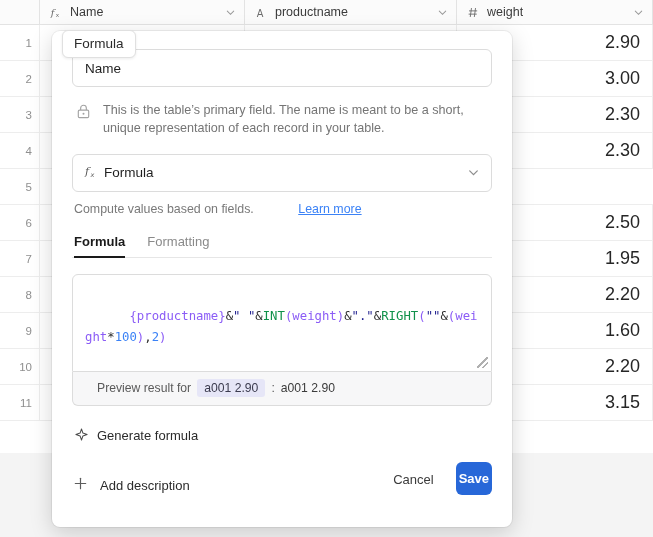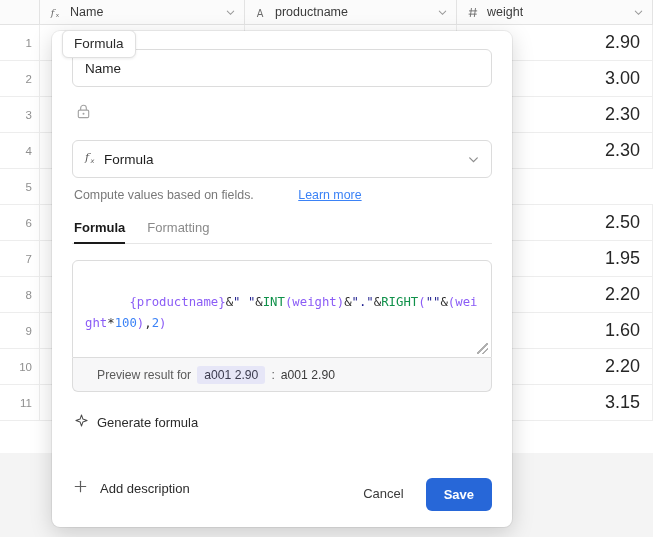--- a/index.html
+++ b/index.html
@@ -187,35 +187,35 @@
   .generate-row {
     margin-top: 22px;
     display: flex; align-items: center; gap: 9px;
     padding-left: 3px;
     cursor: pointer;
   }
   .spark-icon { color: #4a4a4a; font-size: 13px; }
   .generate-label { font-size: 13px; color: #2b2b2b; }
 
   .footer {
-    position: absolute; left: 20px; right: 20px; bottom: 16px;
-    display: flex; align-items: flex-start;
+    position: absolute; left: 20px; right: 20px; bottom: 32px;
+    display: flex; align-items: flex-end;
   }
   .add-desc { display: flex; align-items: center; gap: 11px; cursor: pointer; }
   .plus-icon { font-size: 19px; color: #5d5d5d; line-height: 1; font-weight: 300; }
   .add-desc-label { font-size: 13px; color: #2b2b2b; }
   .footer-spacer { flex: 1; }
   .btn-cancel {
     font-size: 13px; color: #3a3a3a; background: none; border: none;
     padding: 8px 14px; cursor: pointer; font-family: "Liberation Sans", sans-serif;
   }
   .btn-save {
     font-size: 13px; font-weight: bold; color: #fff;
     background: #2767d8; border: none; border-radius: 6px;
-    padding: 9px 18px; margin-left: 8px; cursor: pointer;
+    padding: 9px 3px; margin-left: 8px; cursor: pointer;
     font-family: "Liberation Sans", sans-serif;
   }
 </style>
 </head>
 <body>
 
 <div id="app">
 
   <div class="grid-header">
     <div class="hdr-cell hdr-rownum"></div>
@@ -347,20 +347,21 @@
     <input class="name-input" type="text" value="Name" style="">
 
     <div class="helper-row">
       <span class="lock-icon">
         <svg width="17" height="17" viewBox="0 0 18 18">
           <rect x="3.5" y="7.5" width="11" height="8" rx="1.3" fill="none" stroke="#a3a3a3" stroke-width="1.2"></rect>
           <path d="M6 7.5 V5.4 a3 3 0 0 1 6 0 V7.5" fill="none" stroke="#a3a3a3" stroke-width="1.2"></path>
           <circle cx="9" cy="11.4" r="1.05" fill="#a3a3a3"></circle>
         </svg>
       </span>
+      <div class="helper-text">This is the table’s primary field. The name is meant to be a short, unique representation of each record in your table.</div>
     </div>
 
     <div class="type-select">
       <span class="fx">
         <svg width="15" height="15" viewBox="0 0 16 16">
             <text x="1" y="12" font-family="DejaVu Serif, serif" font-style="italic" font-size="12" fill="#5a5a5a">f</text>
             <text x="7" y="14" font-family="DejaVu Sans, sans-serif" font-size="7" fill="#5a5a5a">x</text>
           </svg>
       </span>
       <span class="label">Formula</span>

